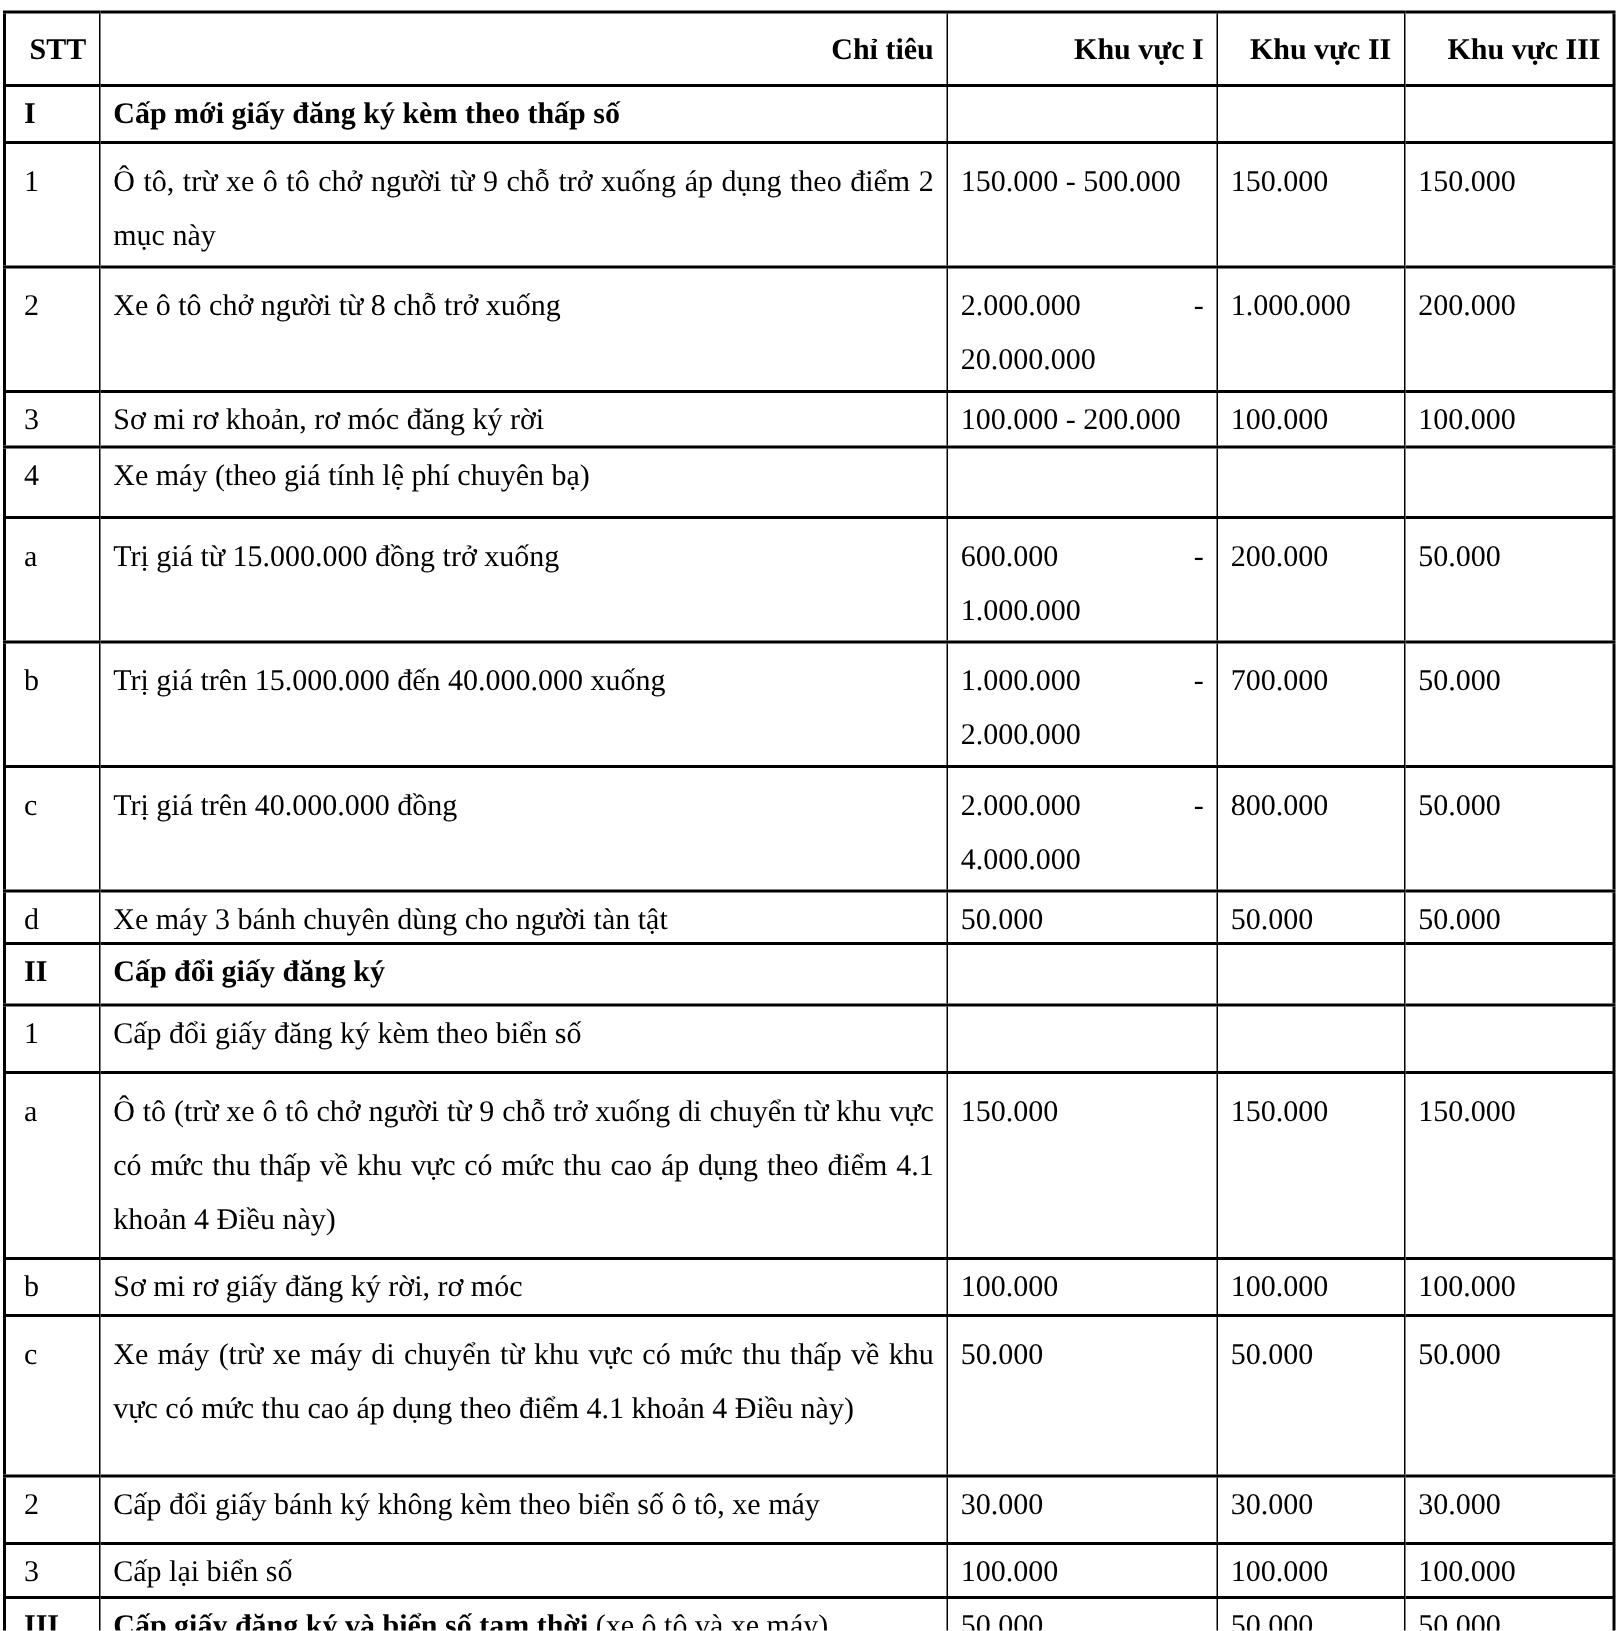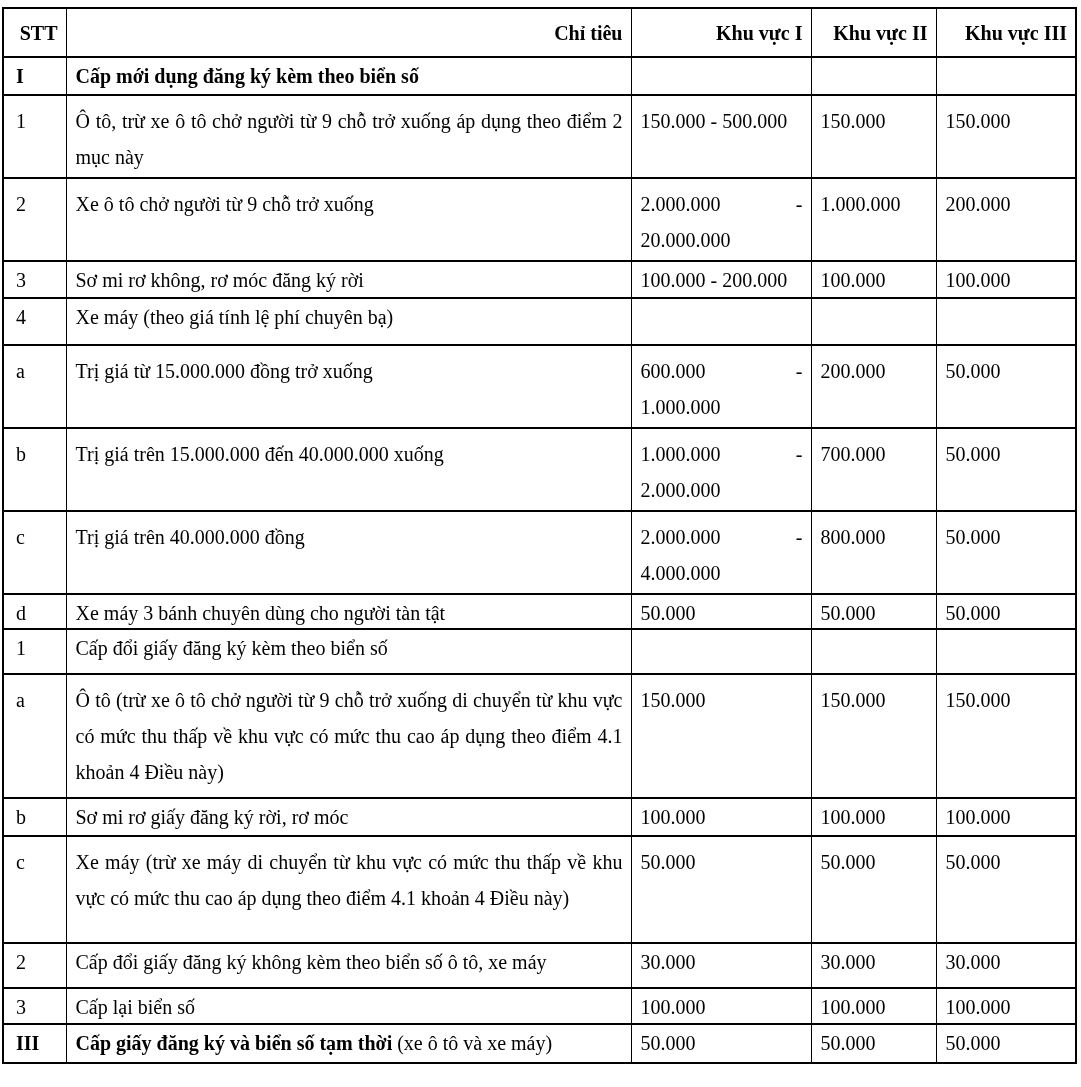--- a/index.html
+++ b/index.html
@@ -78,48 +78,48 @@
         <th class="col-stt">STT</th>
         <th>Chỉ tiêu</th>
         <th>Khu vực I</th>
         <th>Khu vực II</th>
         <th>Khu vực III</th>
       </tr>
     </thead>
     <tbody>
         <tr style="height: 38px;">
           <td class="col-stt bold">I</td>
-          <td class="cell-label"><span class="bold">Cấp mới dụng đăng ký kèm theo biển số</span></td>
+          <td class="cell-label"><span class="bold">Cấp mới giấy đăng ký kèm theo thấp số</span></td>
           <td></td>
           <td></td>
           <td></td>
         </tr>
         <tr class="spaced" style="height: 80px;">
           <td class="col-stt">1</td>
           <td class="cell-label"><span>Ô tô, trừ xe ô tô chở người từ 9 chỗ trở xuống áp dụng theo điểm 2 mục này</span></td>
           <td>150.000 - 500.000</td>
           <td>150.000</td>
           <td>150.000</td>
         </tr>
         <tr class="spaced" style="height: 81px;">
           <td class="col-stt">2</td>
-          <td class="cell-label"><span>Xe ô tô chở người từ 9 chỗ trở xuống</span></td>
+          <td class="cell-label"><span>Xe ô tô chở người từ 8 chỗ trở xuống</span></td>
           <td>
             <div class="range-line">
               <span>2.000.000</span>
               <span>-</span>
             </div>
             <div>20.000.000</div>
           </td>
           <td>1.000.000</td>
           <td>200.000</td>
         </tr>
         <tr style="height: 37px;">
           <td class="col-stt">3</td>
-          <td class="cell-label"><span>Sơ mi rơ không, rơ móc đăng ký rời</span></td>
+          <td class="cell-label"><span>Sơ mi rơ khoản, rơ móc đăng ký rời</span></td>
           <td>100.000 - 200.000</td>
           <td>100.000</td>
           <td>100.000</td>
         </tr>
         <tr style="height: 47px;">
           <td class="col-stt">4</td>
           <td class="cell-label"><span>Xe máy (theo giá tính lệ phí chuyên bạ)</span></td>
           <td></td>
           <td></td>
           <td></td>
@@ -163,20 +163,27 @@
           <td>800.000</td>
           <td>50.000</td>
         </tr>
         <tr style="height: 31px;">
           <td class="col-stt">d</td>
           <td class="cell-label"><span>Xe máy 3 bánh chuyên dùng cho người tàn tật</span></td>
           <td>50.000</td>
           <td>50.000</td>
           <td>50.000</td>
         </tr>
+        <tr style="height: 41px;">
+          <td class="col-stt bold">II</td>
+          <td class="cell-label"><span class="bold">Cấp đổi giấy đăng ký</span></td>
+          <td></td>
+          <td></td>
+          <td></td>
+        </tr>
         <tr style="height: 45px;">
           <td class="col-stt">1</td>
           <td class="cell-label"><span>Cấp đổi giấy đăng ký kèm theo biển số</span></td>
           <td></td>
           <td></td>
           <td></td>
         </tr>
         <tr class="spaced" style="height: 124px;">
           <td class="col-stt">a</td>
           <td class="cell-label"><span>Ô tô (trừ xe ô tô chở người từ 9 chỗ trở xuống di chuyển từ khu vực có mức thu thấp về khu vực có mức thu cao áp dụng theo điểm 4.1 khoản 4 Điều này)</span></td>
@@ -193,21 +200,21 @@
         </tr>
         <tr class="spaced" style="height: 107px;">
           <td class="col-stt">c</td>
           <td class="cell-label"><span>Xe máy (trừ xe máy di chuyển từ khu vực có mức thu thấp về khu vực có mức thu cao áp dụng theo điểm 4.1 khoản 4 Điều này)</span></td>
           <td>50.000</td>
           <td>50.000</td>
           <td>50.000</td>
         </tr>
         <tr style="height: 45px;">
           <td class="col-stt">2</td>
-          <td class="cell-label"><span>Cấp đổi giấy đăng ký không kèm theo biển số ô tô, xe máy</span></td>
+          <td class="cell-label"><span>Cấp đổi giấy bánh ký không kèm theo biển số ô tô, xe máy</span></td>
           <td>30.000</td>
           <td>30.000</td>
           <td>30.000</td>
         </tr>
         <tr style="height: 36px;">
           <td class="col-stt">3</td>
           <td class="cell-label"><span>Cấp lại biển số</span></td>
           <td>100.000</td>
           <td>100.000</td>
           <td>100.000</td>

